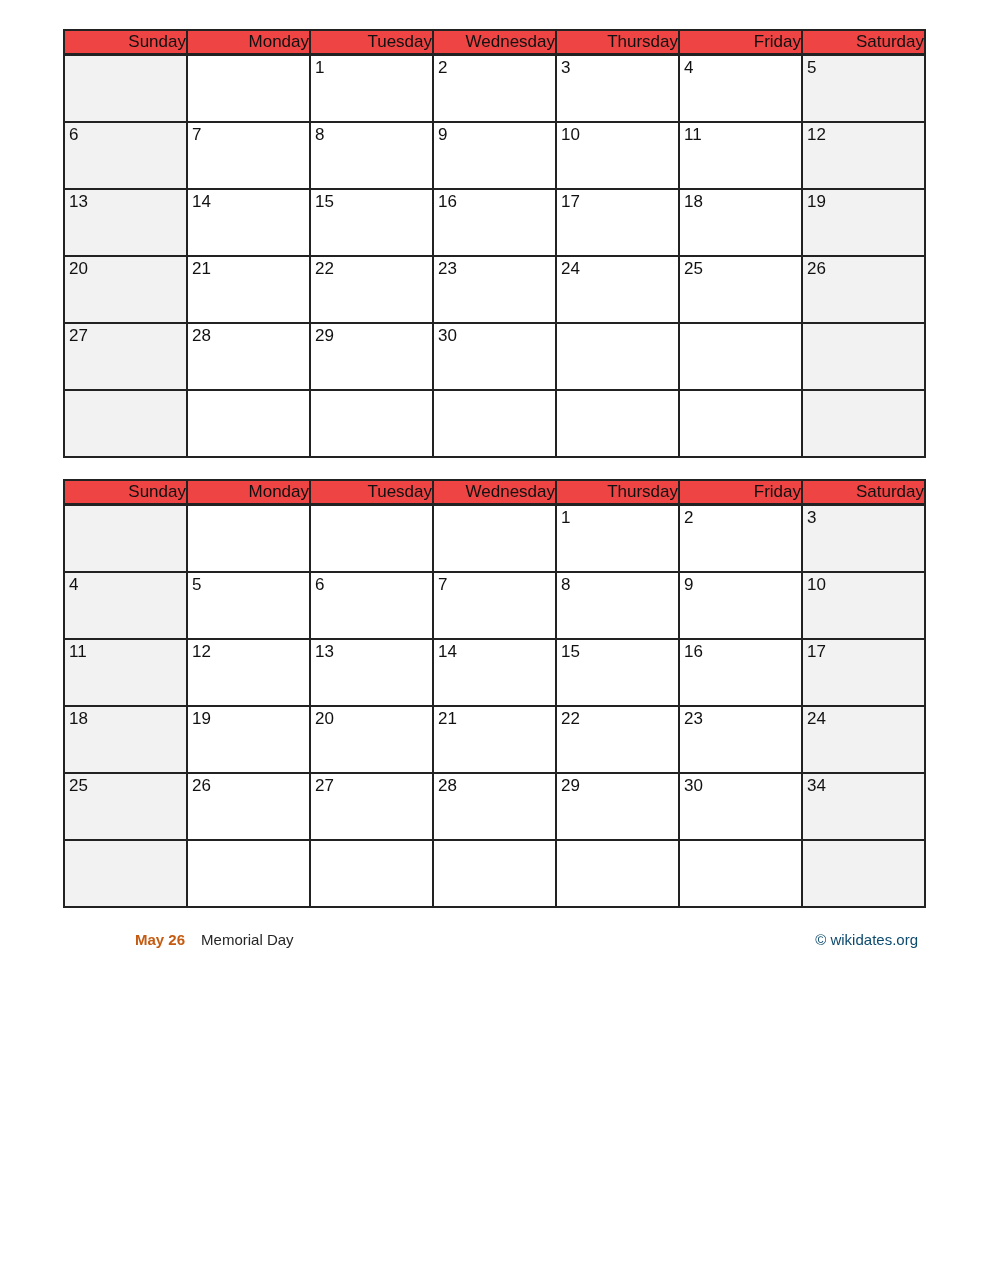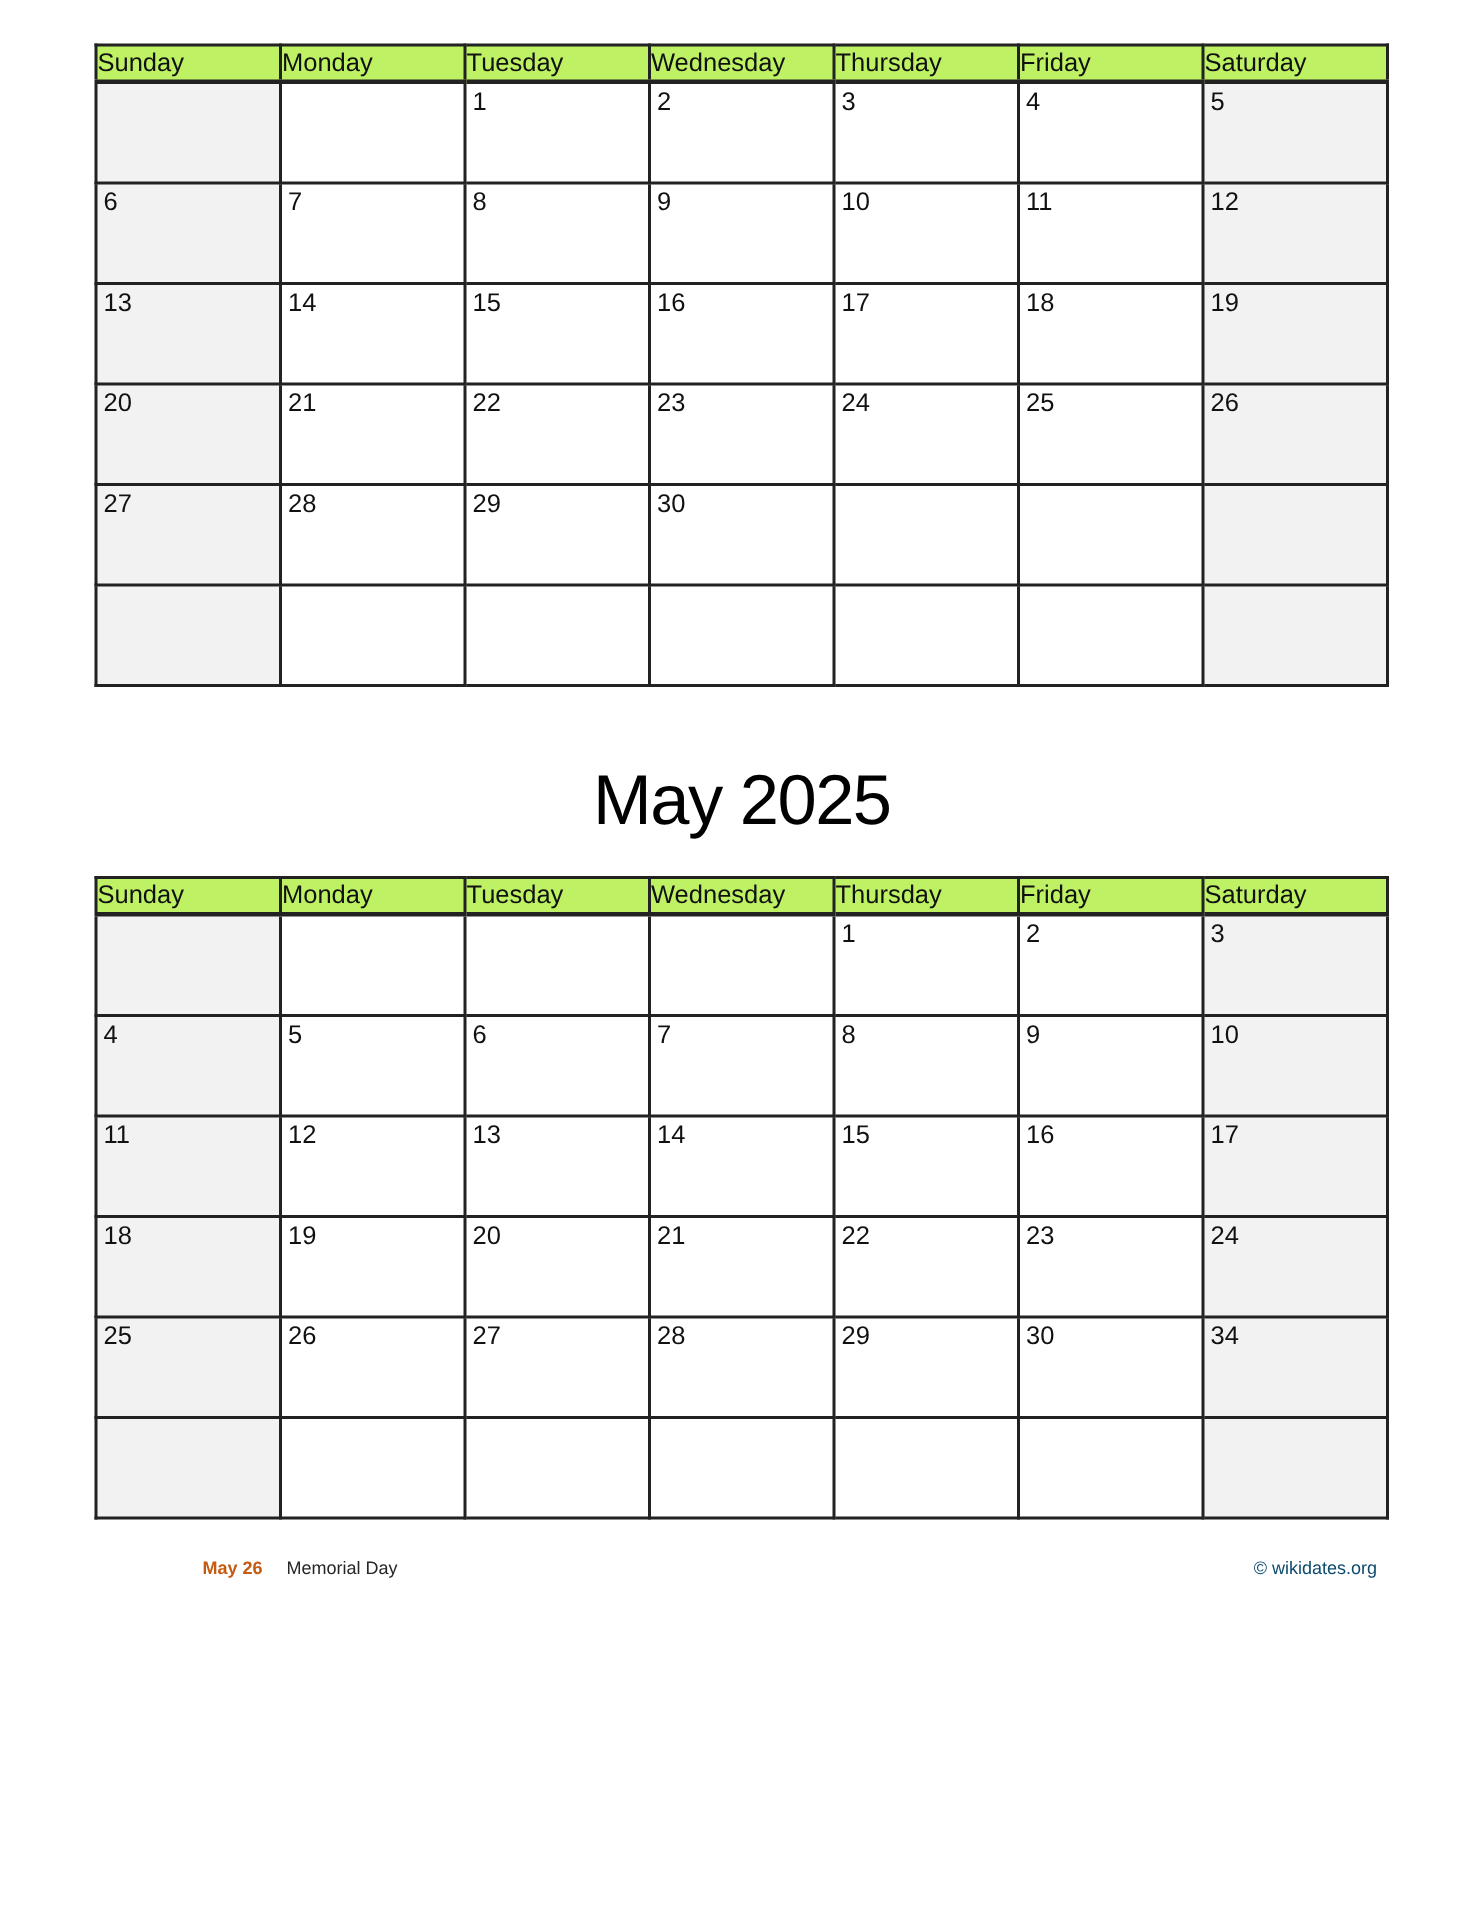--- a/index.html
+++ b/index.html
@@ -29,29 +29,29 @@
   table.calendar {
     border-collapse: collapse;
     table-layout: fixed;
     width: 863px;
     margin: 0 auto;
   }
   #april table.calendar { margin-top: 29px; }
   #may   table.calendar { margin-top: 21px; }
 
   table.calendar th {
-    background: #bef264;
+    background: #ef4444;
     border: 2px solid #222222;
     border-bottom: 3px solid #222222;
     height: 17px;
     line-height: 19px;
     padding: 1px 0 2px 0;
     font-size: 17px;
     font-weight: 400;
-    text-align: left;
+    text-align: right;
     color: #111111;
   }
   table.calendar td {
     background: #ffffff;
     border: 2px solid #222222;
     height: 64px;
     vertical-align: top;
     text-align: left;
     font-size: 17px;
     line-height: 22px;
@@ -60,21 +60,21 @@
   }
   table.calendar td.weekend { background: #f2f2f2; }
 
   .footer {
     display: flex;
     justify-content: space-between;
     align-items: baseline;
     margin: 23px 63px 0 63px;
     padding-left: 72px;
     padding-right: 8px;
-    font-size: 12px;
+    font-size: 15px;
     line-height: 18px;
   }
   .holiday-date {
     color: #c55a11;
     font-weight: 700;
     margin-right: 16px;
   }
   .holiday-name { color: #262626; }
   .copyright    { color: #0c4a6e; }
 </style>
@@ -147,21 +147,20 @@
         <td></td>
         <td></td>
         <td></td>
         <td class="weekend"></td>
       </tr>
     </tbody>
   </table>
 </section>
 
 <section id="may" class="month">
-  <h1 class="month-title">May 2025</h1>
   <table class="calendar">
     <thead>
       <tr>
         <th>Sunday</th>
         <th>Monday</th>
         <th>Tuesday</th>
         <th>Wednesday</th>
         <th>Thursday</th>
         <th>Friday</th>
         <th>Saturday</th>

